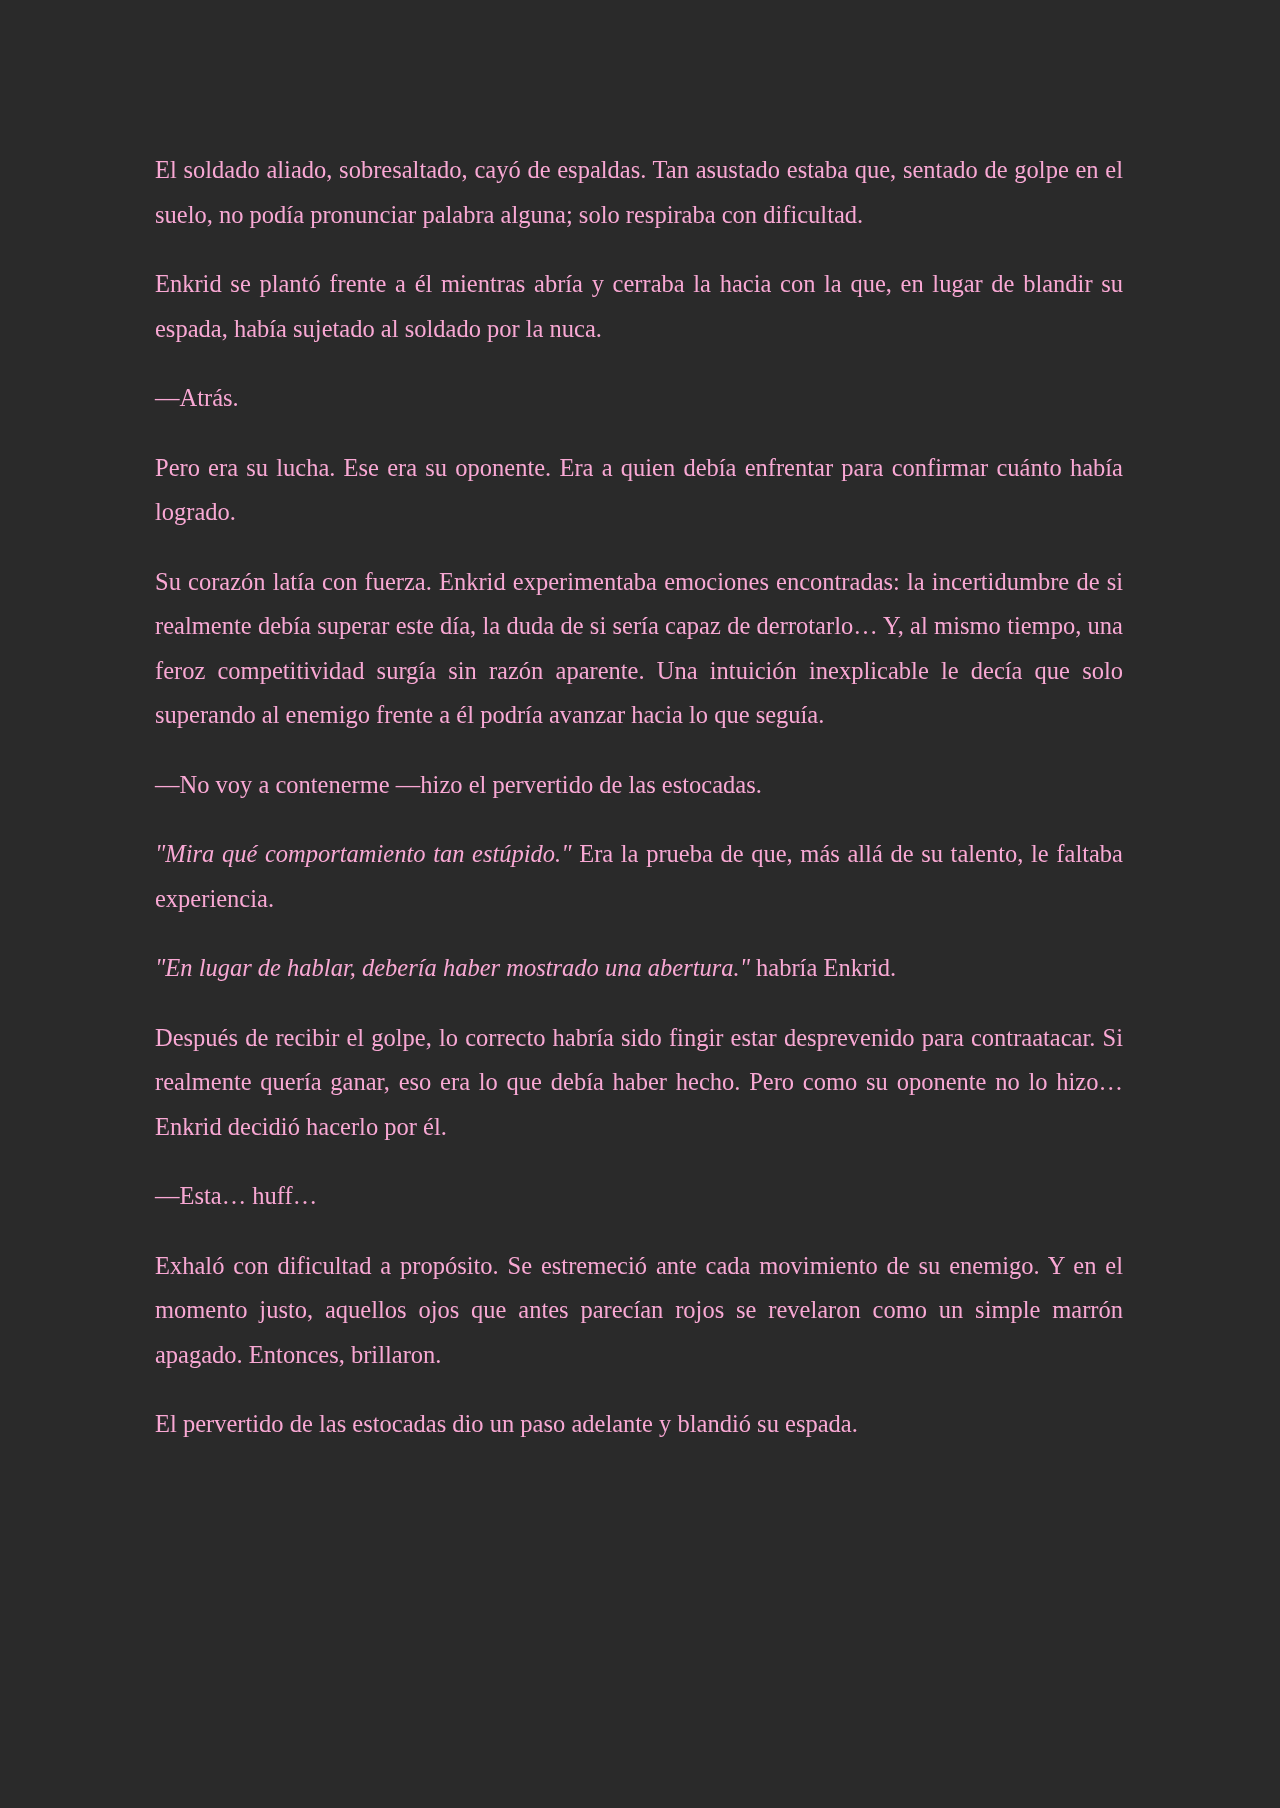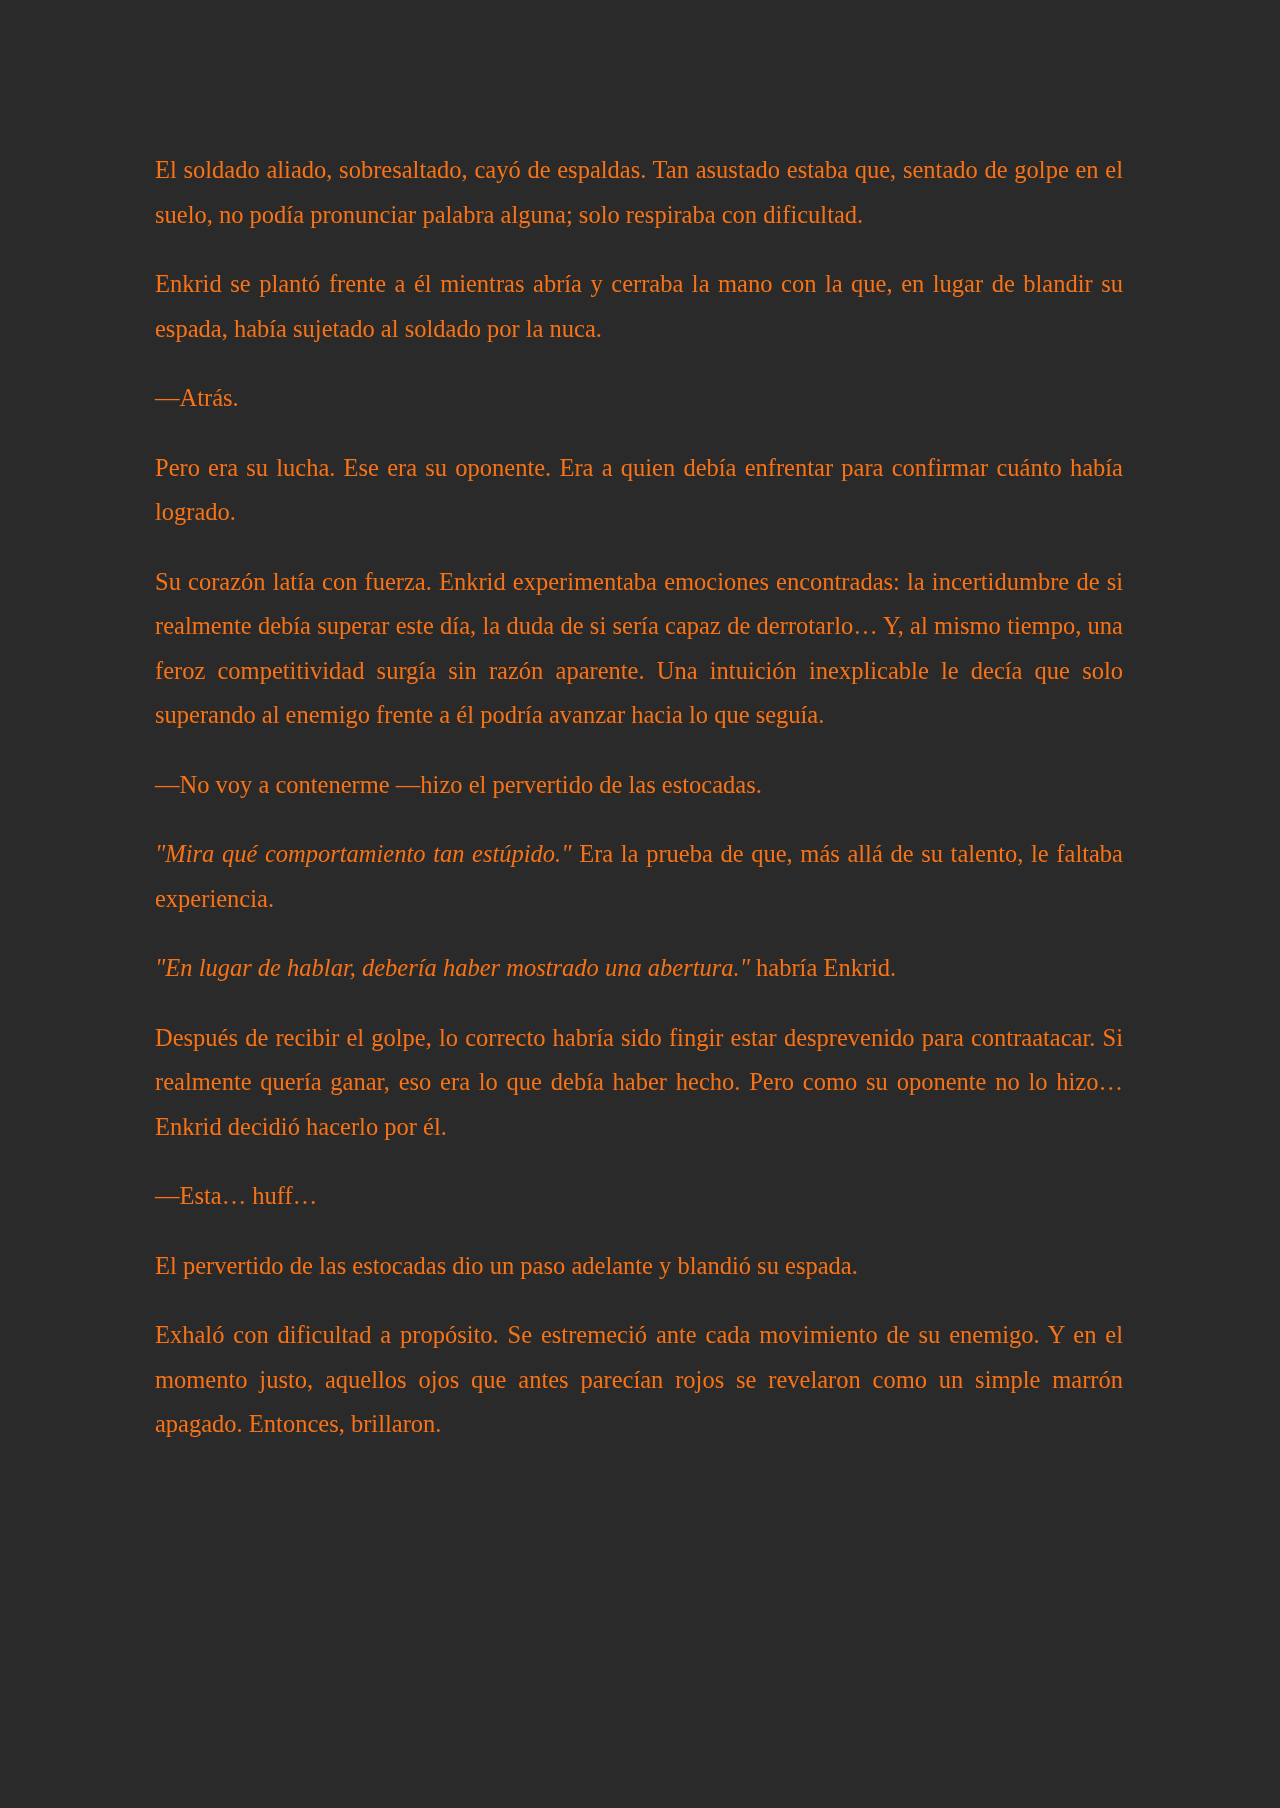--- a/index.html
+++ b/index.html
@@ -11,42 +11,42 @@
       width: 1280px;
       height: 1808px;
       overflow: hidden;
       position: relative;
     }
     .page {
       position: absolute;
       left: 155px;
       top: 148px;
       width: 968px;
-      color: #f97316;
+      color: #f9a8d4;
       font-family: "Liberation Serif", "DejaVu Serif", serif;
       font-size: 24.5px;
       line-height: 44.5px;
     }
     .para {
       margin: 0 0 25px 0;
       text-align: justify;
     }
     .para .thought {
       font-style: italic;
     }
   </style>
 </head>
 <body>
 
 <div class="page">
   <p class="para">El soldado aliado, sobresaltado, cayó de espaldas.  Tan asustado estaba que, sentado de golpe en el suelo, no podía pronunciar palabra alguna; solo respiraba con dificultad.</p>
-  <p class="para">Enkrid se plantó frente a él mientras abría y cerraba la mano con la que, en lugar de blandir su espada, había sujetado al soldado por la nuca.</p>
+  <p class="para">Enkrid se plantó frente a él mientras abría y cerraba la hacia con la que, en lugar de blandir su espada, había sujetado al soldado por la nuca.</p>
   <p class="para">—Atrás.</p>
   <p class="para">Pero era su lucha. Ese era su oponente. Era a quien debía enfrentar para confirmar cuánto había logrado.</p>
   <p class="para">Su corazón latía con fuerza. Enkrid experimentaba emociones encontradas: la incertidumbre de si realmente debía superar este día, la duda de si sería capaz de derrotarlo… Y, al mismo tiempo, una feroz competitividad surgía sin razón aparente. Una intuición inexplicable le decía que solo superando al enemigo frente a él podría avanzar hacia lo que seguía.</p>
   <p class="para">—No voy a contenerme —hizo el pervertido de las estocadas.</p>
   <p class="para"><span class="thought">"Mira qué comportamiento tan estúpido."</span><span> Era la prueba de que, más allá de su talento, le faltaba experiencia.</span></p>
   <p class="para"><span class="thought">"En lugar de hablar, debería haber mostrado una abertura."</span><span> habría Enkrid.</span></p>
   <p class="para">Después de recibir el golpe, lo correcto habría sido fingir estar desprevenido para contraatacar. Si realmente quería ganar, eso era lo que debía haber hecho. Pero como su oponente no lo hizo… Enkrid decidió hacerlo por él.</p>
   <p class="para">—Esta… huff…</p>
+  <p class="para">Exhaló con dificultad a propósito. Se estremeció ante cada movimiento de su enemigo. Y en el momento justo, aquellos ojos que antes parecían rojos se revelaron como un simple marrón apagado. Entonces, brillaron.</p>
   <p class="para">El pervertido de las estocadas dio un paso adelante y blandió su espada.</p>
-  <p class="para">Exhaló con dificultad a propósito. Se estremeció ante cada movimiento de su enemigo. Y en el momento justo, aquellos ojos que antes parecían rojos se revelaron como un simple marrón apagado. Entonces, brillaron.</p>
 </div>
 
 </body></html>

